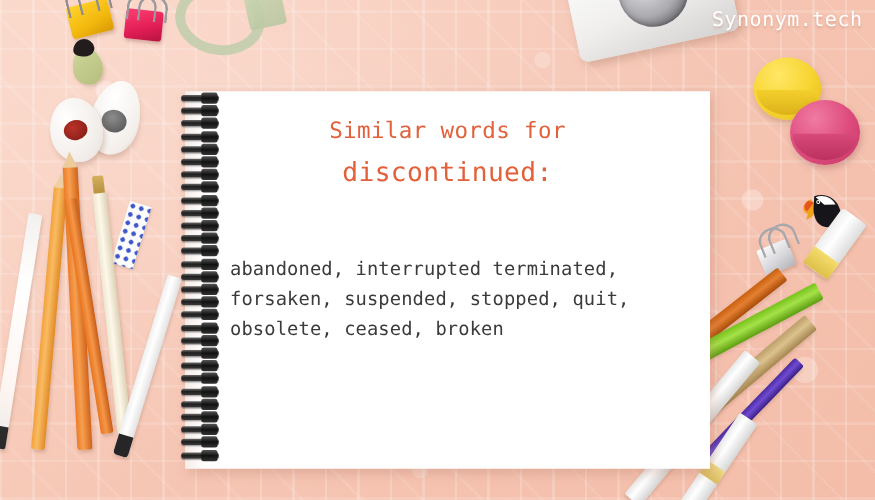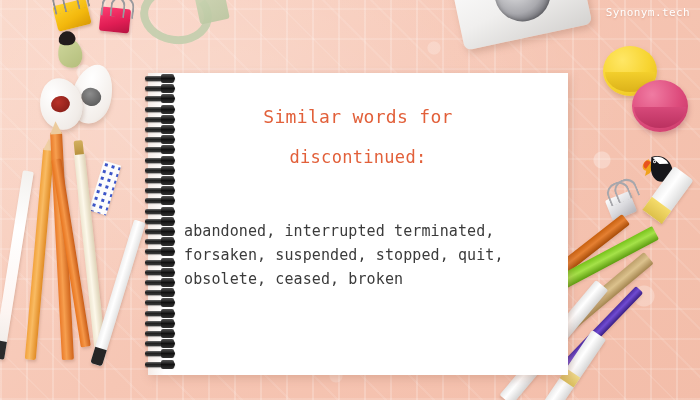--- a/index.html
+++ b/index.html
@@ -43,21 +43,21 @@
     background: radial-gradient(ellipse at 30% 25%, rgba(255,255,255,0.22), rgba(255,255,255,0) 60%);
     pointer-events: none;
   }
 
   
   .watermark {
     position: absolute;
     top: 6px;
     right: 10px;
     color: #ffffff;
-    font-size: 11px;
+    font-size: 16px;
     letter-spacing: 0.4px;
     font-family: "DejaVu Sans Mono", monospace;
     text-shadow: 0 1px 2px rgba(190,130,110,0.45);
     z-index: 40;
   }
 
   
   .notepad {
     position: absolute;
     left: 148px;
@@ -73,37 +73,37 @@
     left: 0; top: 0;
     width: 16px; height: 100%;
     background: linear-gradient(90deg, rgba(210,170,150,0.22), rgba(255,255,255,0));
   }
   .notepad-page {
     position: absolute;
     inset: 0;
     display: flex;
     flex-direction: column;
     align-items: center;
-    padding-top: 30px;
+    padding-top: 18px;
     box-sizing: border-box;
   }
 
   .title-line-1 {
     color: #e2603a;
     font-size: 18px;
     letter-spacing: 0.3px;
     line-height: 1.5;
     font-family: "DejaVu Sans Mono", monospace;
   }
   .title-line-2 {
     color: #e2603a;
-    font-size: 17px;
+    font-size: 21px;
     letter-spacing: 0.3px;
     line-height: 1.5;
-    margin-top: 15px;
+    margin-top: 5px;
     font-family: "DejaVu Sans Mono", monospace;
   }
 
   .synonym-list {
     margin-top: 48px;
     width: 348px;
     text-align: left;
     color: #3b3b3b;
     font-size: 15px;
     line-height: 1.62;

